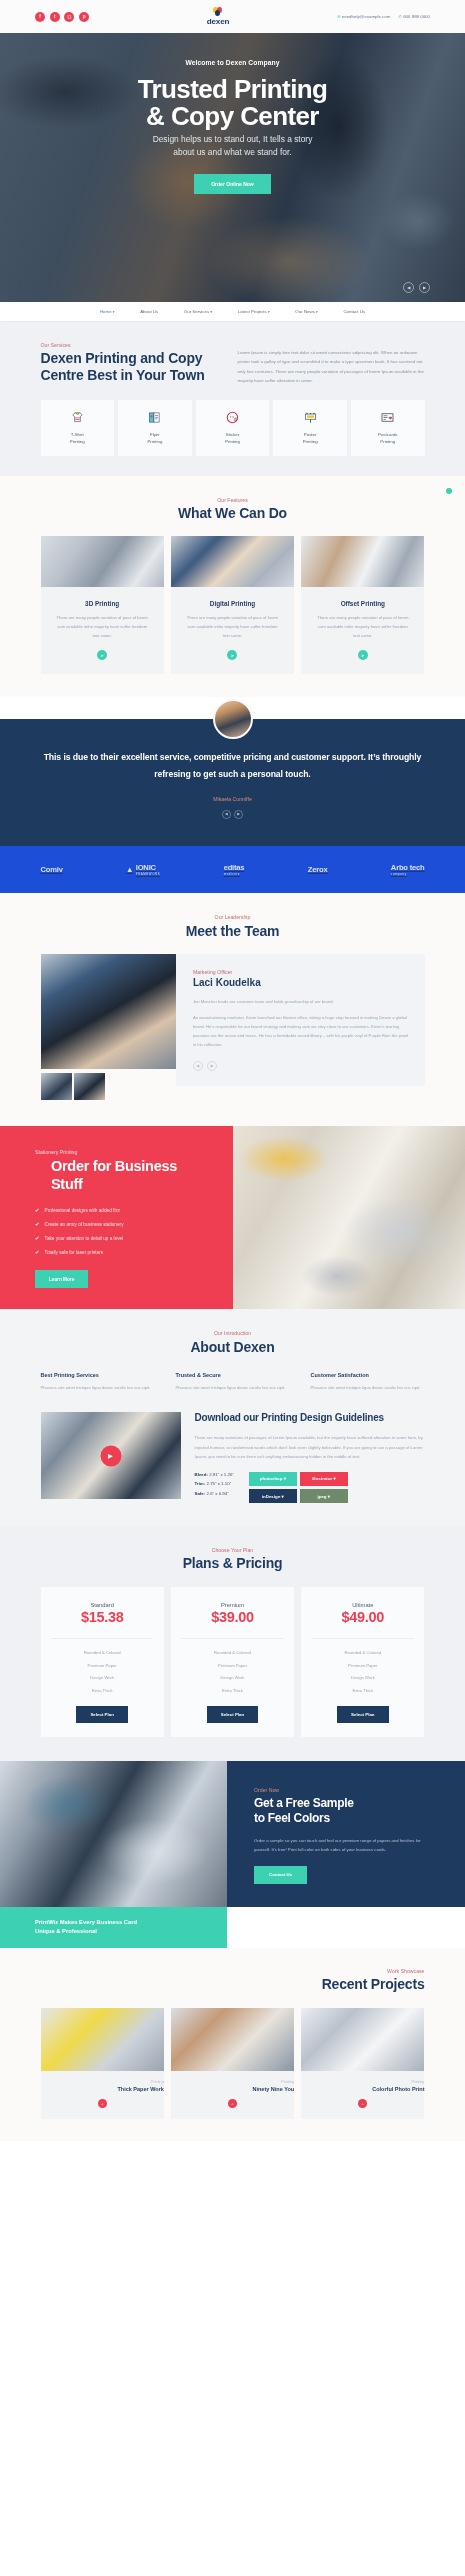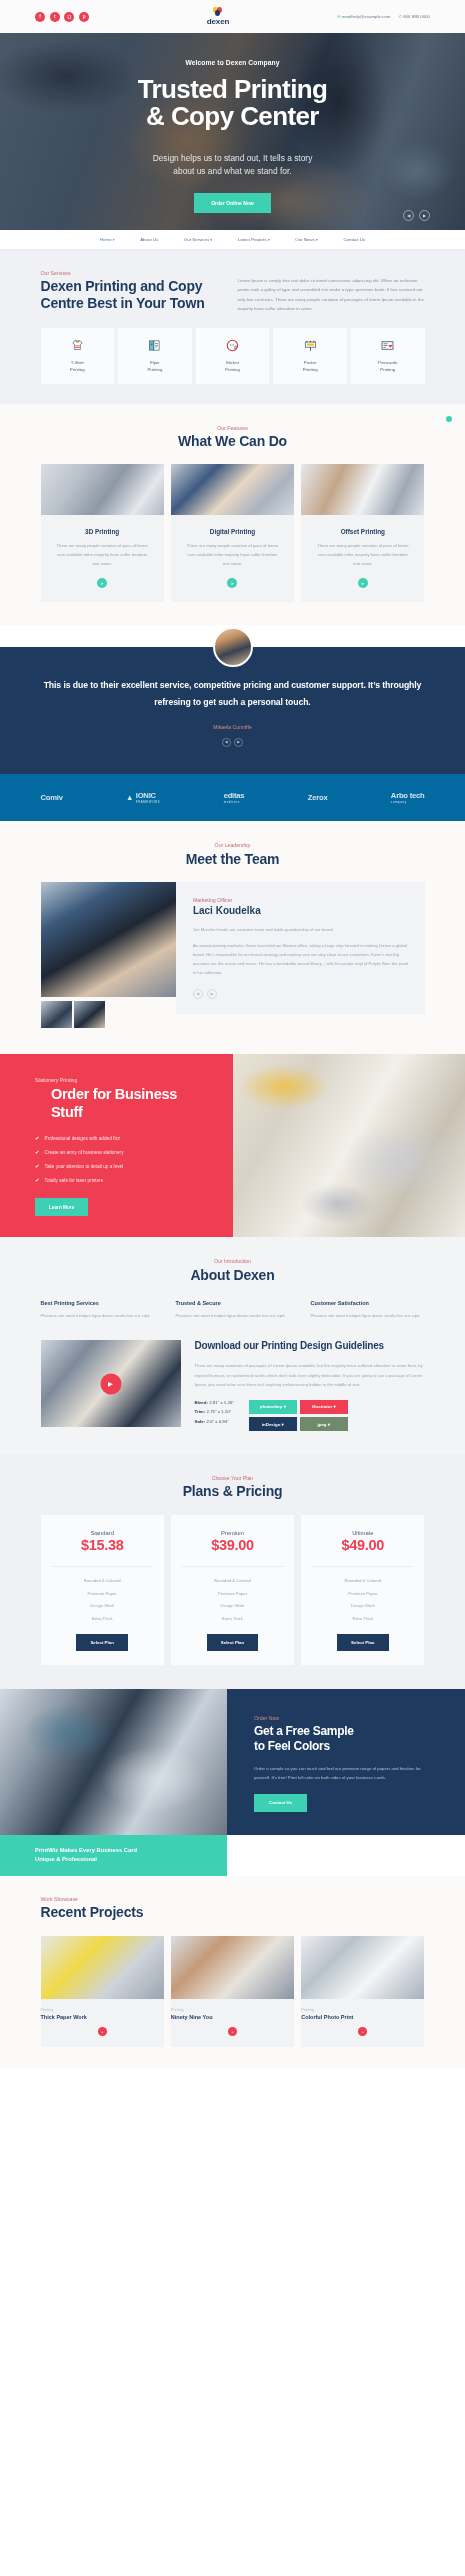--- a/index.html
+++ b/index.html
@@ -24,41 +24,41 @@
   .brand-mark i { position:absolute; border-radius:50%; }
   .bm1{ width:5.2px;height:6.4px; background:#f5c518; left:0; top:0; }
   .bm2{ width:5.2px;height:6.4px; background:#ef3e52; left:4.1px; top:0; }
   .bm3{ width:5.2px;height:6.4px; background:#1e3a5f; left:1.7px; top:2.9px; }
   .brand-name { font-size:8.1px; font-weight:bold; color:#1e3a5f; letter-spacing:-0.2px; }
   .topinfo { width:145px; display:flex; justify-content:flex-end; gap:8.1px; font-size:4.4px; color:#6b7a90; align-items:center;}
   .topinfo span.ic { color:#3ecfb2; margin-right:1.2px; font-size:4.1px;}
 
   
   .hero {
-    height:197px; position:relative; overflow:hidden;
+    height:269px; position:relative; overflow:hidden;
     background:
       linear-gradient(rgba(32,48,66,.62), rgba(32,48,66,.62)),
       linear-gradient(110deg,#8d9aa8 0%,#6f7c8c 25%,#b08a63 45%,#3a4454 62%,#9aa7b4 80%,#4b5663 100%);
   }
   .hero::before{
     content:""; position:absolute; inset:0;
     background:
       radial-gradient(ellipse 105px 52px at 14% 22%, rgba(20,28,40,.55), transparent 70%),
       radial-gradient(ellipse 87px 70px at 40% 55%, rgba(150,110,70,.45), transparent 70%),
       radial-gradient(ellipse 70px 105px at 73% 35%, rgba(15,20,30,.6), transparent 70%),
       radial-gradient(ellipse 116px 64px at 62% 85%, rgba(180,140,95,.4), transparent 70%),
       radial-gradient(ellipse 52px 41px at 90% 70%, rgba(120,140,160,.4), transparent 70%);
   }
   .hero-inner { position:relative; z-index:2; text-align:center; padding-top:25.6px; }
   .hero-eyebrow { color:#fff; font-size:6.7px; font-weight:bold; letter-spacing:0.1px; }
   .hero-title {
     color:#fff; font-size:26px; line-height:1.05; font-weight:bold;
     margin-top:10px; letter-spacing:-0.6px;
   }
-  .hero-sub { color:#e2e6ea; font-size:8.4px; line-height:1.55; margin-top:22px; font-weight:300;}
+  .hero-sub { color:#e2e6ea; font-size:8.4px; line-height:1.55; margin-top:3px; font-weight:300;}
   .hero-btn {
     display:inline-block; margin-top:15px; background:#3ed0b2; color:#fff;
     font-size:5px; font-weight:bold; padding:7px 17.4px; border:none; cursor:pointer;
   }
   .hero-arrows { position:absolute; right:35px; bottom:9.3px; display:flex; gap:4.7px; z-index:3;}
   .harr { width:11px;height:11px;border:0.6px solid rgba(255,255,255,.45); border-radius:50%;
           color:rgba(255,255,255,.8); font-size:4.1px; display:flex;align-items:center;justify-content:center;}
 
   
   .navbar { height:19px; background:#fff; display:flex; align-items:center; justify-content:center;
@@ -103,21 +103,21 @@
   .testi-avatar { width:40px;height:40px;border-radius:50%; position:absolute; left:50%;
     transform:translate(-50%,-50%); top:0; border:2.3px solid #fbfaf8;
     background:linear-gradient(160deg,#e8c9a8 0%,#c08f63 30%,#3a4250 60%,#d8b595 100%); }
   .testi-q { color:#fff; font-size:8.7px; font-weight:bold; line-height:1.95; padding:0 36px; letter-spacing:-0.1px;}
   .testi-name { color:#d98a7a; font-size:5.2px; margin-top:12.8px; }
   .testi-arrows { margin-top:8.1px; display:flex; gap:3.5px; justify-content:center;}
   .testi-arrows div { width:8.7px;height:8.7px;border:0.6px solid rgba(255,255,255,.3);border-radius:50%;
      color:rgba(255,255,255,.7);font-size:3.5px;display:flex;align-items:center;justify-content:center;}
 
   
-  .sec-brands { background:#0369a1; padding:17.4px 0; }
+  .sec-brands { background:#1d4ed8; padding:17.4px 0;text-decoration:underline; }
   .brands { display:flex; align-items:center; justify-content:space-between; }
   .brand-logo { color:rgba(255,255,255,.9); font-size:7.6px; font-weight:bold; letter-spacing:-0.2px;
                 display:flex; align-items:center; gap:2.3px; opacity:.92;}
   .brand-logo small { font-size:2.9px; letter-spacing:0.6px; font-weight:normal; display:block;}
 
   
   .sec-team { background:#fbfaf8; padding:21px 0 25.6px; }
   .team-head { text-align:center; }
   .team-row { display:flex; gap:0; margin-top:15px; align-items:flex-start;}
   .team-photo { width:135px; height:115px; flex:0 0 135px;
@@ -199,21 +199,21 @@
   .sample-right { flex:1; background:#1e3a5f; padding:25.6px 27px 23px; }
   .sample-eyebrow { color:#d98a7a; font-size:5.2px; }
   .sample-h { color:#fff; font-size:12px; font-weight:bold; line-height:1.2; margin-top:3.5px; letter-spacing:-0.3px;}
   .sample-p { color:#b4c1d2; font-size:4.3px; line-height:2.15; margin-top:10.5px; }
   .sample-btn { display:inline-block; margin-top:11.6px; background:#3ed0b2; color:#fff; font-size:4.4px;
      font-weight:bold; padding:6.4px 15px; border:none; cursor:pointer;}
   .teal-strip { background:#3ed0b2; width:227px; padding:11.6px 17.4px 11.6px 35px; }
   .teal-strip div { color:#fff; font-size:5.8px; font-weight:bold; line-height:1.55; }
 
   
-  .sec-projects { background:#fbfaf8; padding:20px 0 22px; text-align:left; }
+  .sec-projects { background:#fbfaf8; padding:20px 0 22px; text-align:right; }
   .proj-cards { display:flex; gap:7px; margin-top:15px; }
   .proj-card { flex:1; background:#f2f3f5; padding-bottom:11.6px; position:relative;}
   .proj-img { height:63px; }
   .p1{background:linear-gradient(135deg,#e4e7ea 0%,#f0d94a 35%,#cfd4da 65%,#9aa4b0 100%);}
   .p2{background:linear-gradient(135deg,#d9dfe5 0%,#c49a78 30%,#e8e3dc 60%,#8895a4 100%);}
   .p3{background:linear-gradient(135deg,#eceef1 0%,#b9c2cb 30%,#f4f5f7 60%,#a6b0bb 100%);}
   .proj-cat { font-size:3.8px; color:#b4bcc7; margin-top:9.3px; }
   .proj-title { font-size:5.5px; font-weight:bold; color:#1e3a5f; margin-top:2.3px; }
   .proj-dot { width:8.7px;height:8.7px;border-radius:50%;background:#ef3e52;color:#fff;font-size:4.1px;
       display:flex;align-items:center;justify-content:center;margin:7px auto 0;}

